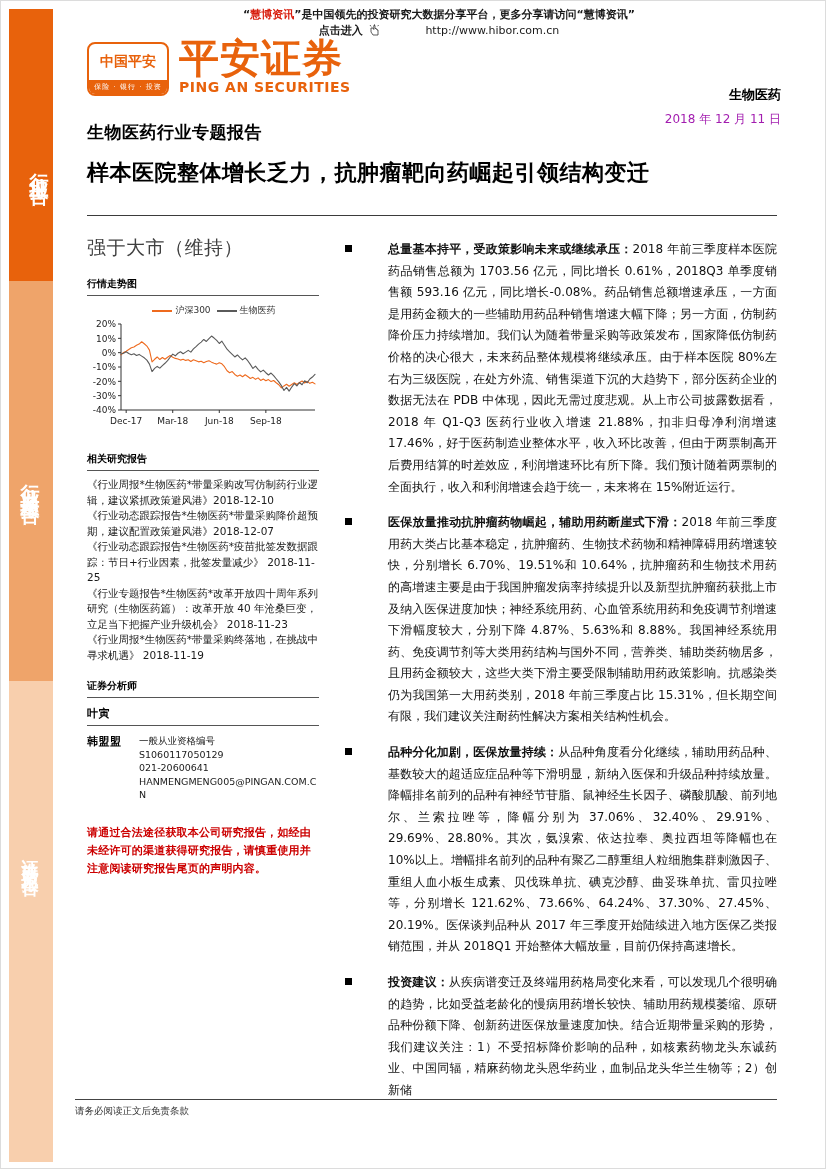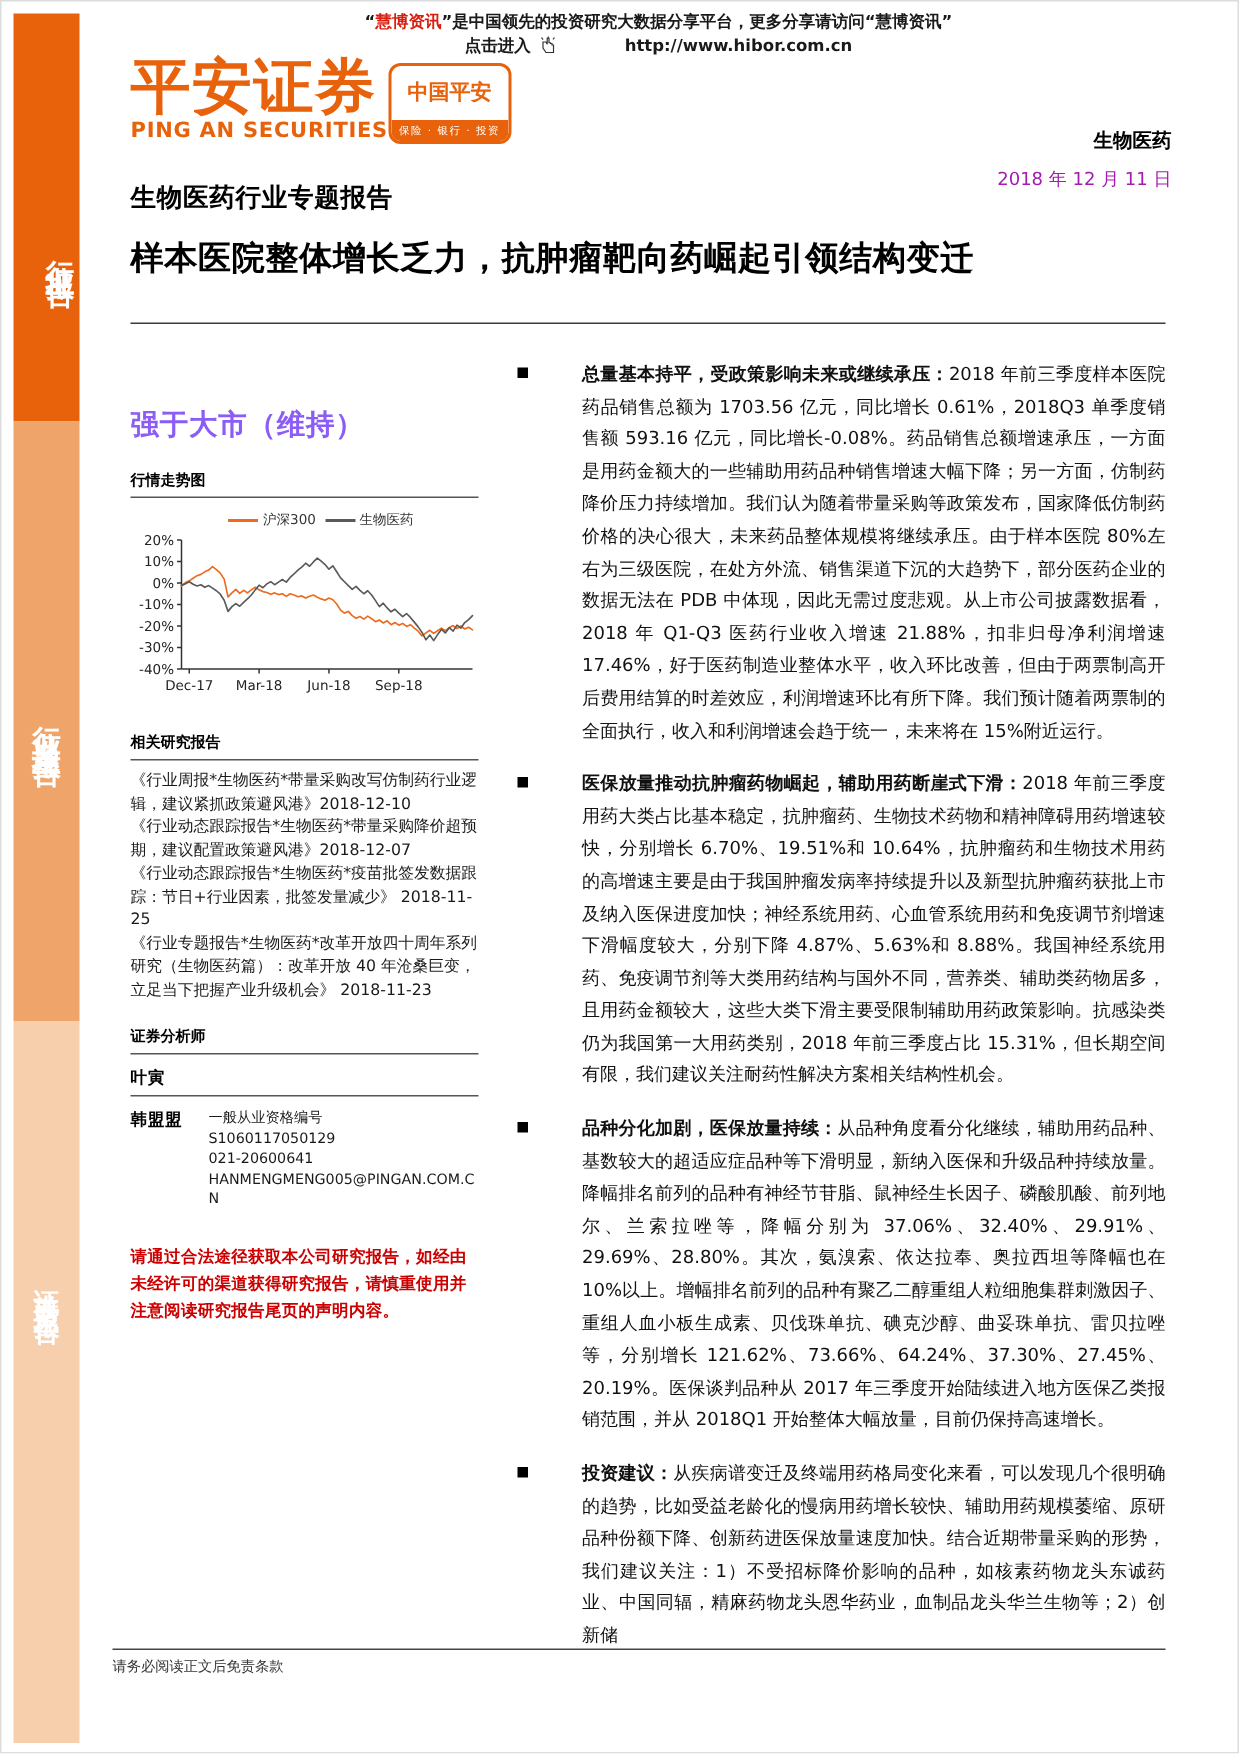--- a/index.html
+++ b/index.html
@@ -79,21 +79,21 @@
   #promo .hibor-red { color: #d81f0f; text-align: right; }
   #promo .promo-line2 {
     font-size: 11px;
     font-weight: bold;
   }
   .cursor-ico {
     display: inline-block;
     vertical-align: -2px;
     margin: 0 2px;
   }
-  #promo .url { font-weight: bold; letter-spacing: 0px; margin-left: 40px; }
+  #promo .url { font-weight: normal; letter-spacing: 0px; margin-left: 40px; }
 
   
   #masthead {
     position: absolute;
     left: 86px;
     top: 36px;
     display: flex;
     align-items: flex-end;
   }
   #logo-badge {
@@ -192,26 +192,25 @@
   }
 
   
   #leftcol {
     position: absolute;
     left: 86px;
     top: 232px;
     width: 232px;
   }
   .rating {
-    color: #8b5cf6;
+    color: #404040;
     font-size: 19px;
-    font-weight: bold;
+    font-weight: normal;
     letter-spacing: 0.5px;
     line-height: 28px;
-    margin-top: 36px;
   }
   .sec-head {
     font-size: 10px;
     font-weight: bold;
     color: #000;
     margin-top: 16px;
   }
   .sec-rule {
     border-top: 1.2px solid #555;
     margin-top: 4px;
@@ -356,27 +355,27 @@
     </div>
   </div>
 
   <div id="sidebar">
     <div class="side-band band-1">行业报告</div>
     <div class="side-band band-2">行业专题报告</div>
     <div class="side-band band-3">证券研究报告</div>
   </div>
 
   <div id="masthead">
+    <div id="logo-badge">
+      <div class="bt">中国平安</div>
+      <div class="bb">保险 · 银行 · 投资</div>
+    </div>
     <div id="logo-text">
       <div class="cn">平安证券</div>
       <div class="en">PING AN SECURITIES</div>
-    </div>
-    <div id="logo-badge">
-      <div class="bt">中国平安</div>
-      <div class="bb">保险 · 银行 · 投资</div>
     </div>
   </div>
 
   <div id="hdr-right">
     <div class="sector">生物医药</div>
     <div class="date">2018 年 12 月 11 日</div>
   </div>
 
   <div id="title-block">
     <div id="subtitle">生物医药行业专题报告</div>
@@ -440,20 +439,21 @@
       </svg>
     </div>
 
     <div class="sec-head">相关研究报告</div>
     <div class="sec-rule"></div>
     <div class="rep-list" id="rep-list">
         <div class="rep-item">《行业周报*生物医药*带量采购改写仿制药行业逻辑，建议紧抓政策避风港》2018-12-10</div>
         <div class="rep-item">《行业动态跟踪报告*生物医药*带量采购降价超预期，建议配置政策避风港》2018-12-07</div>
         <div class="rep-item">《行业动态跟踪报告*生物医药*疫苗批签发数据跟踪：节日+行业因素，批签发量减少》 2018-11-25</div>
         <div class="rep-item">《行业专题报告*生物医药*改革开放四十周年系列研究（生物医药篇）：改革开放 40 年沧桑巨变，立足当下把握产业升级机会》 2018-11-23</div>
+        <div class="rep-item">《行业周报*生物医药*带量采购终落地，在挑战中寻求机遇》 2018-11-19</div>
       </div>
 
     <div class="sec-head">证券分析师</div>
     <div class="sec-rule"></div>
     <div class="person-row">
       <div class="person-name">叶寅</div>
     </div>
 
     <div class="sec-rule"></div>
     <div class="person-row">

